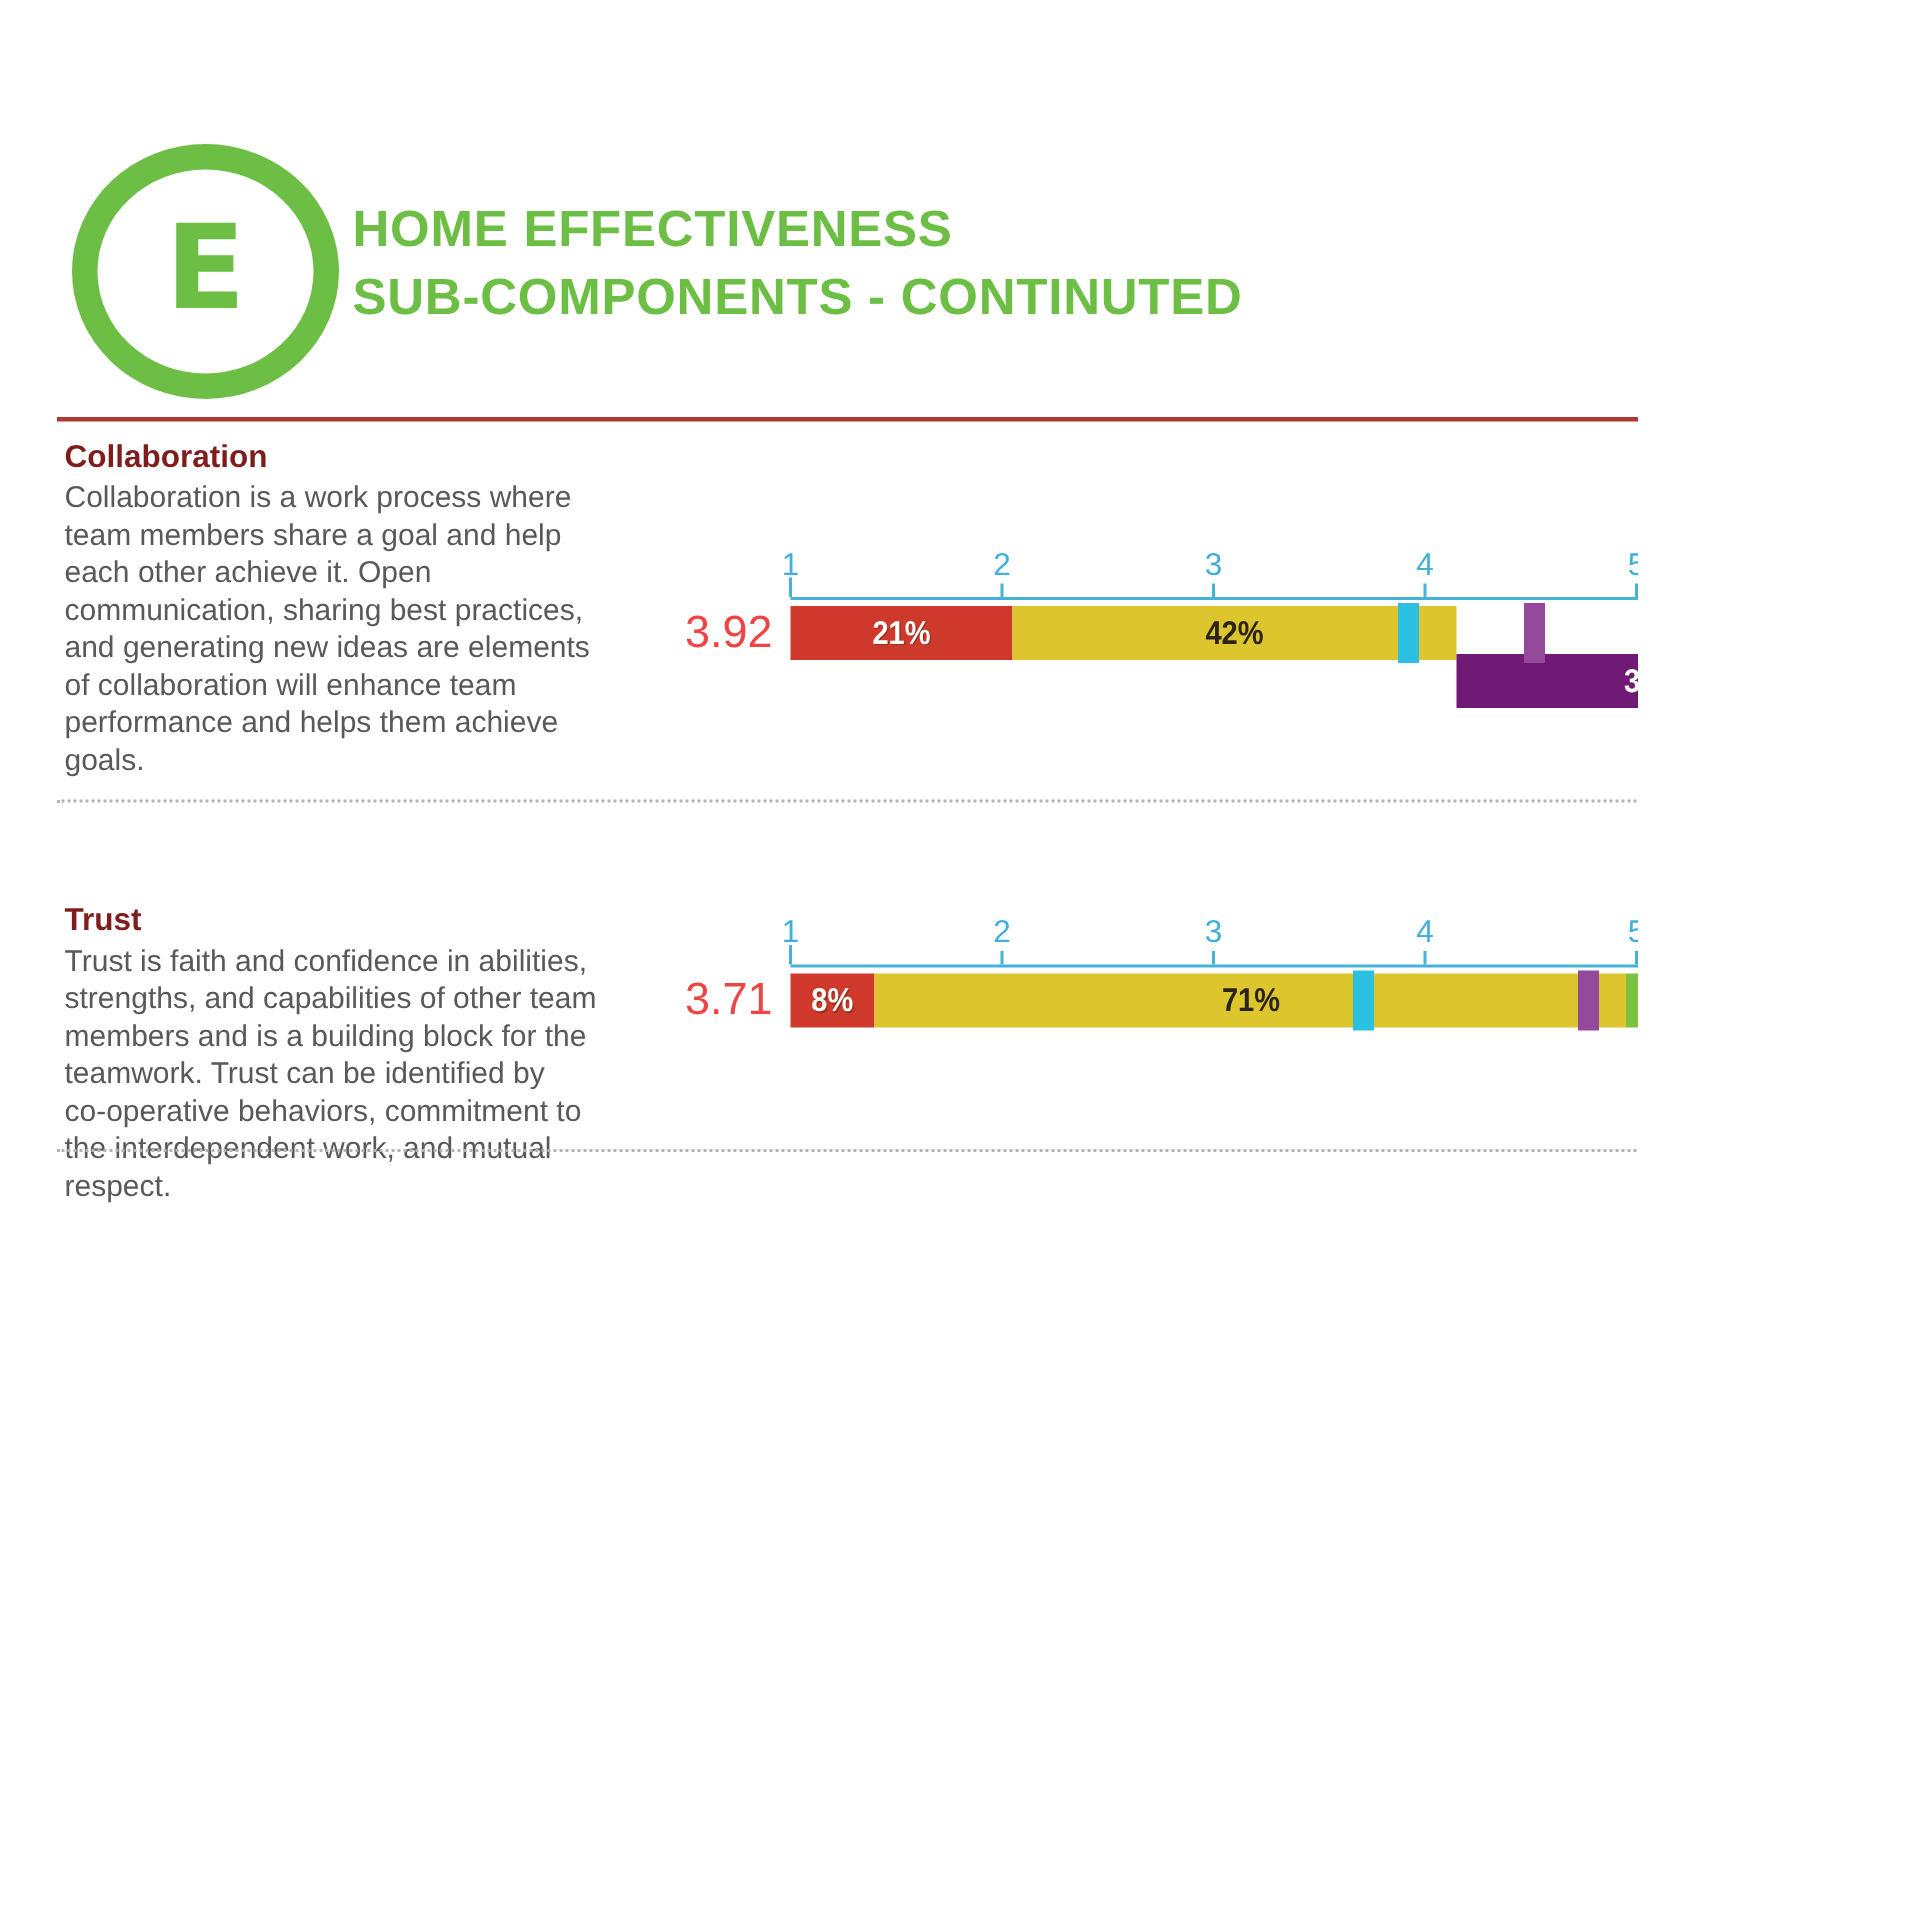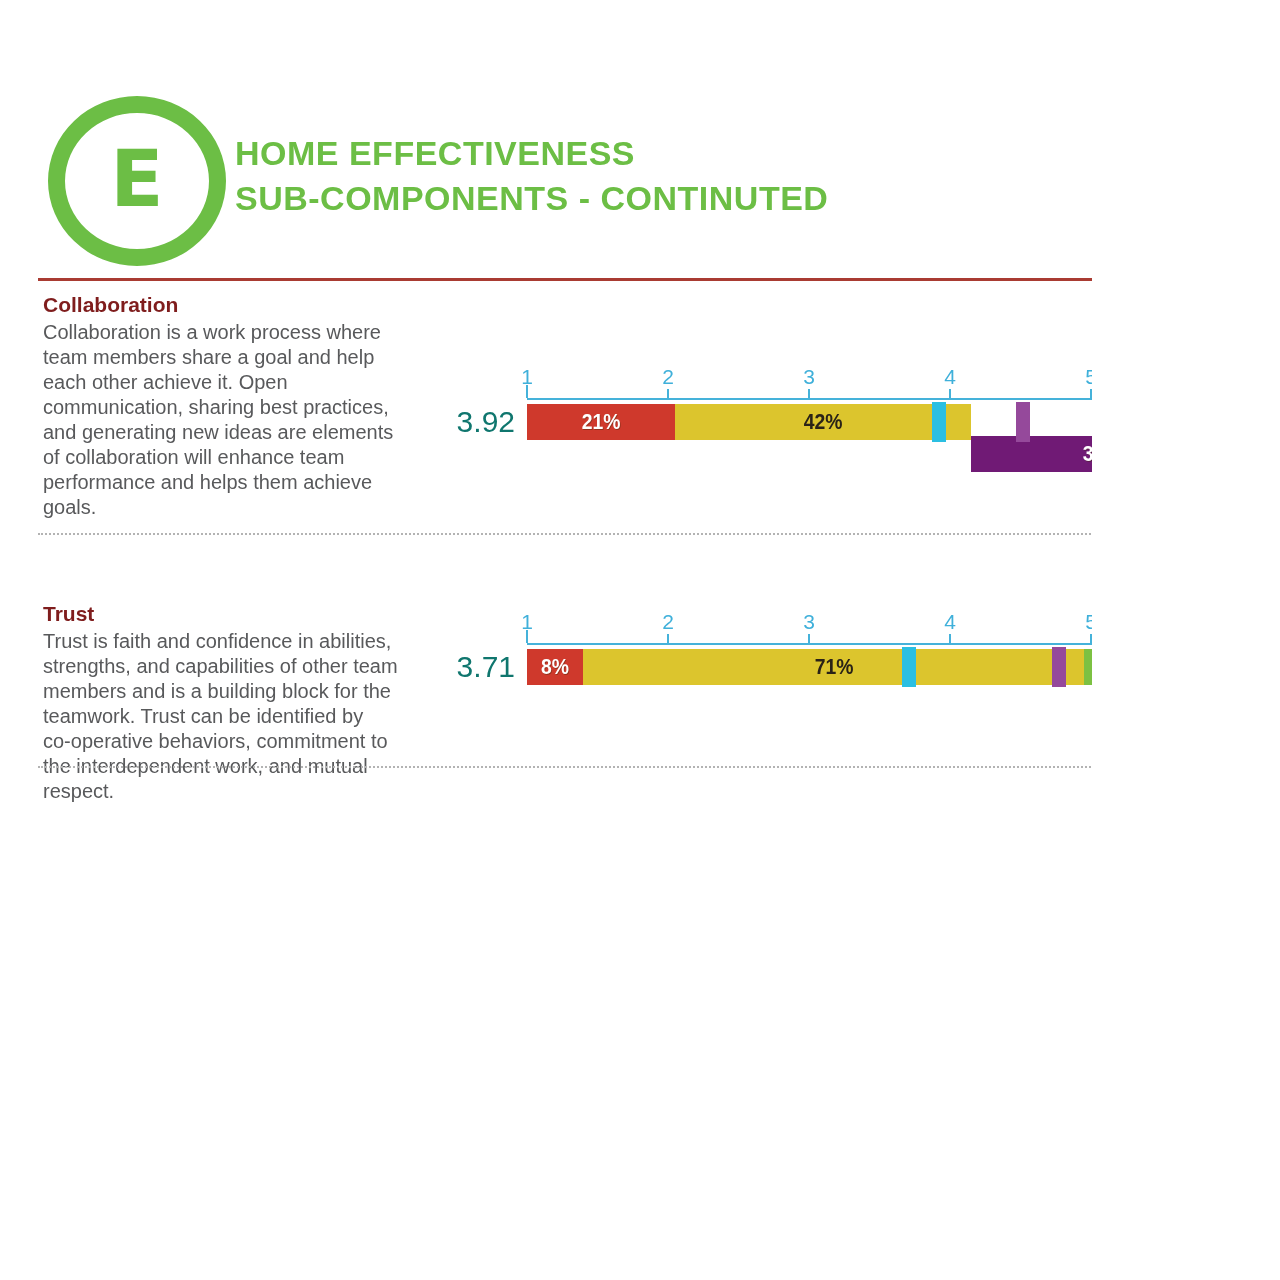--- a/index.html
+++ b/index.html
@@ -47,21 +47,21 @@
   .text-block p { margin:0; font-size:20px; line-height:25px; color:#58595b; white-space:pre-line; }
   .block-1 { top:293px; }
   .block-2 { top:554px;margin-top:48px; }
 
   
   .chart { position:absolute; left:453px; width:792px; height:82px; }
   .chart-0 { top:366px; }
   .chart-1 { top:611px; }
   .score {
     position:absolute; left:0; top:39px; width:62px; height:36px;
-    line-height:34px; text-align:right; font-size:30px; color:#0f766e;
+    line-height:34px; text-align:right; font-size:30px; color:#ef4444;
   }
   .plot { position:absolute; left:74px; top:0; width:705px; height:82px; }
   .axis-line { position:absolute; left:0; top:32px; width:100%; height:2px; background:#45b2da; }
   .tick-label {
     position:absolute; top:0; transform:translateX(-50%);
     font-size:21px; line-height:22px; color:#3fb0da;
   }
   .tick-mark { position:absolute; top:23px; width:2px; height:9px; background:#45b2da; transform:translateX(-50%); }
   .tick-mark.end { top:19px; height:13px; }
   .bar { position:absolute; left:0; top:38px; width:100%; height:36px; display:flex; }

